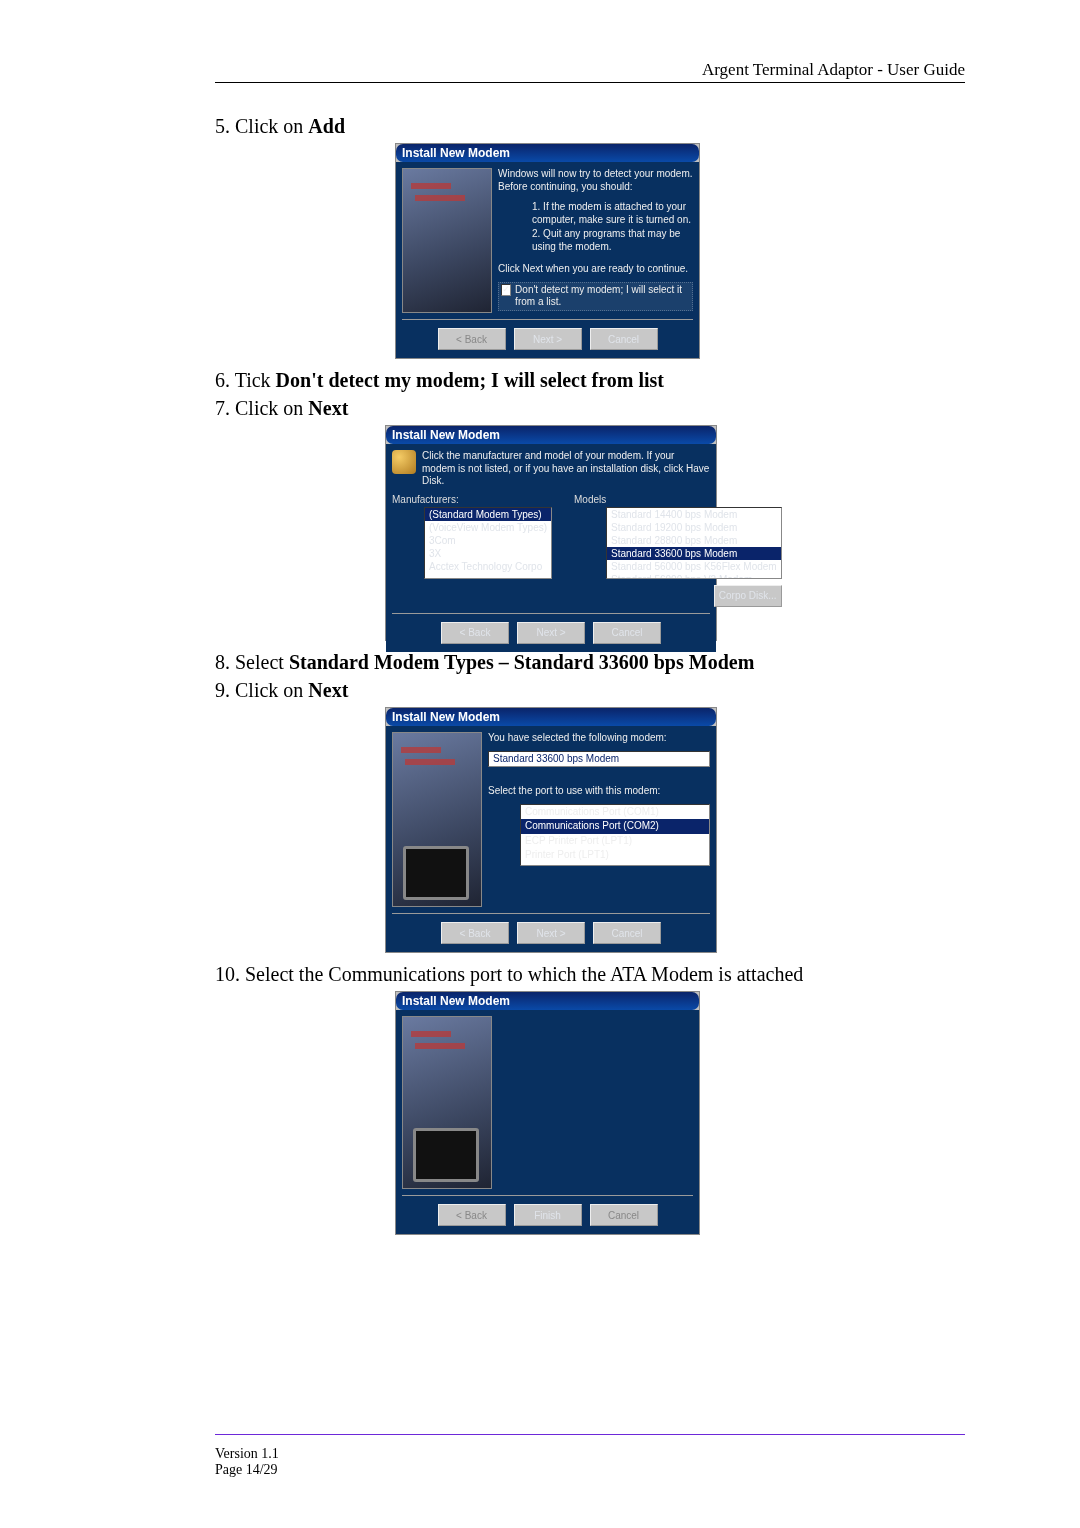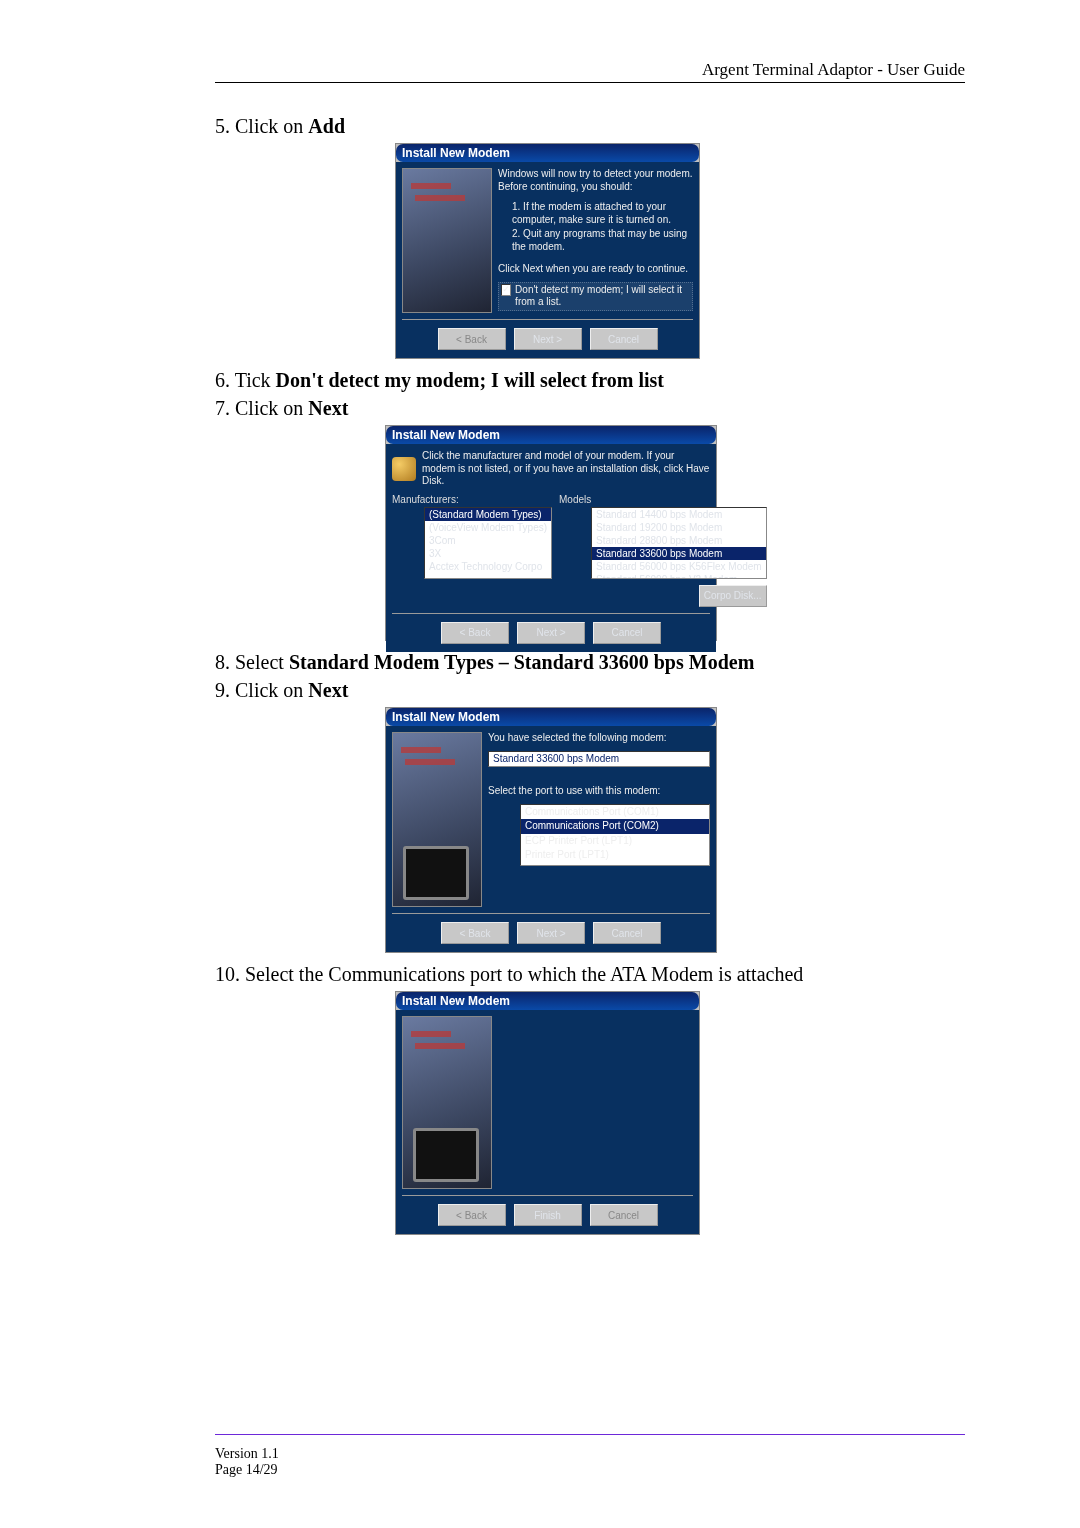--- a/index.html
+++ b/index.html
@@ -122,21 +122,21 @@
     border: 1px inset #888;
     font-size: 10px;
     max-height: 70px;
     overflow: hidden;
     margin-left: 32px;
   }
   .listbox .item { padding: 1px 4px; white-space: nowrap; }
   .listbox .sel { background: #0a246a; color: #fff; }
   .two-col {
     display: flex;
-    gap: 7px;
+    gap: 22px;
   }
   .two-col .col { flex: 1; display:flex; flex-direction:column; gap:2px; }
   .label { font-size: 10px; color: #ddd; }
   .ro-field {
     background: #fff;
     border: 1px inset #888;
     padding: 1px 4px;
     font-size: 10px;
     color: #0a246a;
     white-space: nowrap;
@@ -156,21 +156,21 @@
   }
   .checkbox {
     width: 10px; height: 10px; background:#fff; border:1px inset #888;
     display:inline-flex; align-items:center; justify-content:center;
     font-size: 9px; line-height: 1;
   }
   .ol-inner {
     padding-left: 14px;
     margin: 2px 0;
   }
-  .ol-inner .li { margin-bottom: 2px; }
+  .ol-inner .li { margin-bottom: 2px; margin-left: 20px; }
   .footer {
     border-top: 1px solid #6d28d9;
     padding-top: 11px;
     font-size: 14px;
     display: flex;
     justify-content: space-between;
   }
   .footer .col2 { text-align: right; }
   .icon-area {
     display:flex; gap:6px; align-items:flex-start;
@@ -229,21 +229,21 @@
     <div class="step">
       <span>6. Tick </span><b>Don't detect my modem; I will select from list</b>
     </div>
     <div class="step">
       <span>7. Click on </span><b>Next</b>
     </div>
 
     <div class="screenshot" style="width:332px; height:216px; margin-left:170px;">
       <div class="titlebar">Install New Modem</div>
       <div class="dlg-body darkblue">
-        <div class="icon-area" style="margin-bottom:6px;align-items:center;">
+        <div class="icon-area" style="margin-bottom:6px;">
           <div class="modem-icon"></div>
           <div class="msg" style="flex:1">Click the manufacturer and model of your modem. If your modem is not listed, or if you have an installation disk, click Have Disk.</div>
         </div>
         <div class="two-col" style="flex:1">
           <div class="col" style="flex:0 0 38%">
             <div class="label">Manufacturers:</div>
             <div class="listbox" style="flex:1">
               <div class="item sel">(Standard Modem Types)</div>
               <div class="item">(VoiceView Modem Types)</div>
               <div class="item">3Com</div>

